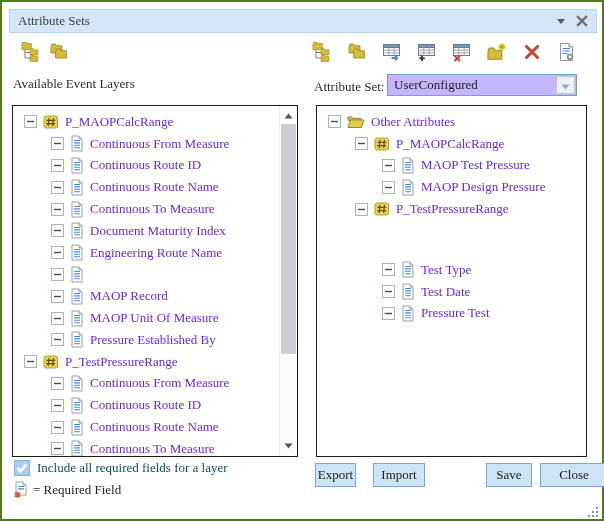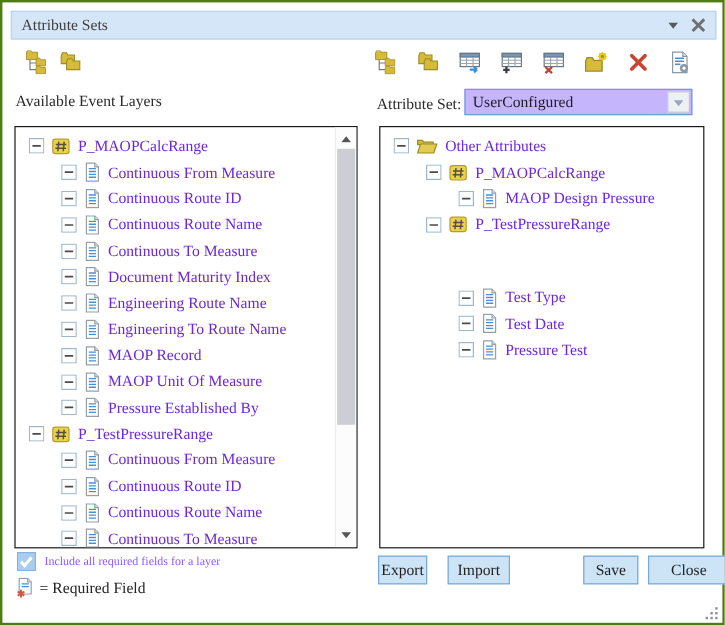--- a/index.html
+++ b/index.html
@@ -38,21 +38,21 @@
   .node-label{font-size:13px;color:#6d28d9;}
 
   .vscroll{position:absolute;top:0;right:0;width:17px;height:100%;background:#fcfcfc;border-left:1px solid #ececec;}
   .vscroll .btn-up,.vscroll .btn-down{position:absolute;left:0;width:100%;height:16px;display:flex;
     align-items:center;justify-content:center;}
   .vscroll .btn-up{top:2px;} .vscroll .btn-down{bottom:2px;}
   .vscroll .thumb{position:absolute;left:1px;right:1px;top:18px;height:230px;background:#cbcfd3;}
 
   .checkbox-row{position:absolute;left:12px;top:458px;display:flex;align-items:center;}
   .checkbox-row .cb{width:16px;height:16px;display:flex;margin-right:7px;}
-  .checkbox-row .cb-label{font-size:10px;color:#8b5cf6;}
+  .checkbox-row .cb-label{font-size:13px;color:#0c4a6e;}
   .legend-row{position:absolute;left:11px;top:479px;display:flex;align-items:center;}
   .legend-row .lg-icon{display:flex;margin-right:5px;}
   .legend-row .lg-label{font-size:13px;color:#222;}
 
   .btn{position:absolute;top:461px;height:24px;background:#cde3f6;border:1px solid #74a9dc;
     font-size:13px;color:#1f1f1f;box-sizing:border-box;font-family:inherit;padding:0;text-align:center;cursor:default;}
   .btn-export{left:313px;width:41px;}
   .btn-import{left:371px;width:52px;}
   .btn-save{left:484px;width:46px;}
   .btn-close{left:538px;width:68px;}
@@ -315,21 +315,20 @@
               <path d="M3 6.5 H10" stroke="#4a4a4a" stroke-width="1.4"></path>
             </svg>
           </span>
           <span class="node-icon">
             <svg width="14" height="17" viewBox="0 0 14 17">
               <path d="M2 1 H9 L12 4 V16 H2 Z" fill="#fff" stroke="#97a0a8"></path>
               <path d="M9 1 V4 H12" fill="#d7e0e8" stroke="#97a0a8"></path>
               <path d="M4 5.5 H10 M4 7.9 H10 M4 10.3 H10 M4 12.7 H10" stroke="#4a8fd6" stroke-width="1.1"></path>
             </svg>
           </span>
-          <span class="node-label">Engineering To Route Name</span>
         </div>
         <div class="tree-row" style="padding-left: 38px;">
           <span class="expander">
             <svg width="13" height="13" viewBox="0 0 13 13">
               <rect x="0.5" y="0.5" width="12" height="12" fill="#fff" stroke="#9db6cc"></rect>
               <path d="M3 6.5 H10" stroke="#4a4a4a" stroke-width="1.4"></path>
             </svg>
           </span>
           <span class="node-icon">
             <svg width="14" height="17" viewBox="0 0 14 17">
@@ -506,20 +505,36 @@
               <path d="M3 6.5 H10" stroke="#4a4a4a" stroke-width="1.4"></path>
             </svg>
           </span>
           <span class="node-icon">
             <svg width="14" height="17" viewBox="0 0 14 17">
               <path d="M2 1 H9 L12 4 V16 H2 Z" fill="#fff" stroke="#97a0a8"></path>
               <path d="M9 1 V4 H12" fill="#d7e0e8" stroke="#97a0a8"></path>
               <path d="M4 5.5 H10 M4 7.9 H10 M4 10.3 H10 M4 12.7 H10" stroke="#4a8fd6" stroke-width="1.1"></path>
             </svg>
           </span>
+          <span class="node-label">MAOP Test Pressure</span>
+        </div>
+        <div class="tree-row" style="padding-left: 65px;">
+          <span class="expander">
+            <svg width="13" height="13" viewBox="0 0 13 13">
+              <rect x="0.5" y="0.5" width="12" height="12" fill="#fff" stroke="#9db6cc"></rect>
+              <path d="M3 6.5 H10" stroke="#4a4a4a" stroke-width="1.4"></path>
+            </svg>
+          </span>
+          <span class="node-icon">
+            <svg width="14" height="17" viewBox="0 0 14 17">
+              <path d="M2 1 H9 L12 4 V16 H2 Z" fill="#fff" stroke="#97a0a8"></path>
+              <path d="M9 1 V4 H12" fill="#d7e0e8" stroke="#97a0a8"></path>
+              <path d="M4 5.5 H10 M4 7.9 H10 M4 10.3 H10 M4 12.7 H10" stroke="#4a8fd6" stroke-width="1.1"></path>
+            </svg>
+          </span>
           <span class="node-label">MAOP Design Pressure</span>
         </div>
         <div class="tree-row" style="padding-left: 38px;">
           <span class="expander">
             <svg width="13" height="13" viewBox="0 0 13 13">
               <rect x="0.5" y="0.5" width="12" height="12" fill="#fff" stroke="#9db6cc"></rect>
               <path d="M3 6.5 H10" stroke="#4a4a4a" stroke-width="1.4"></path>
             </svg>
           </span>
           <span class="node-icon">

